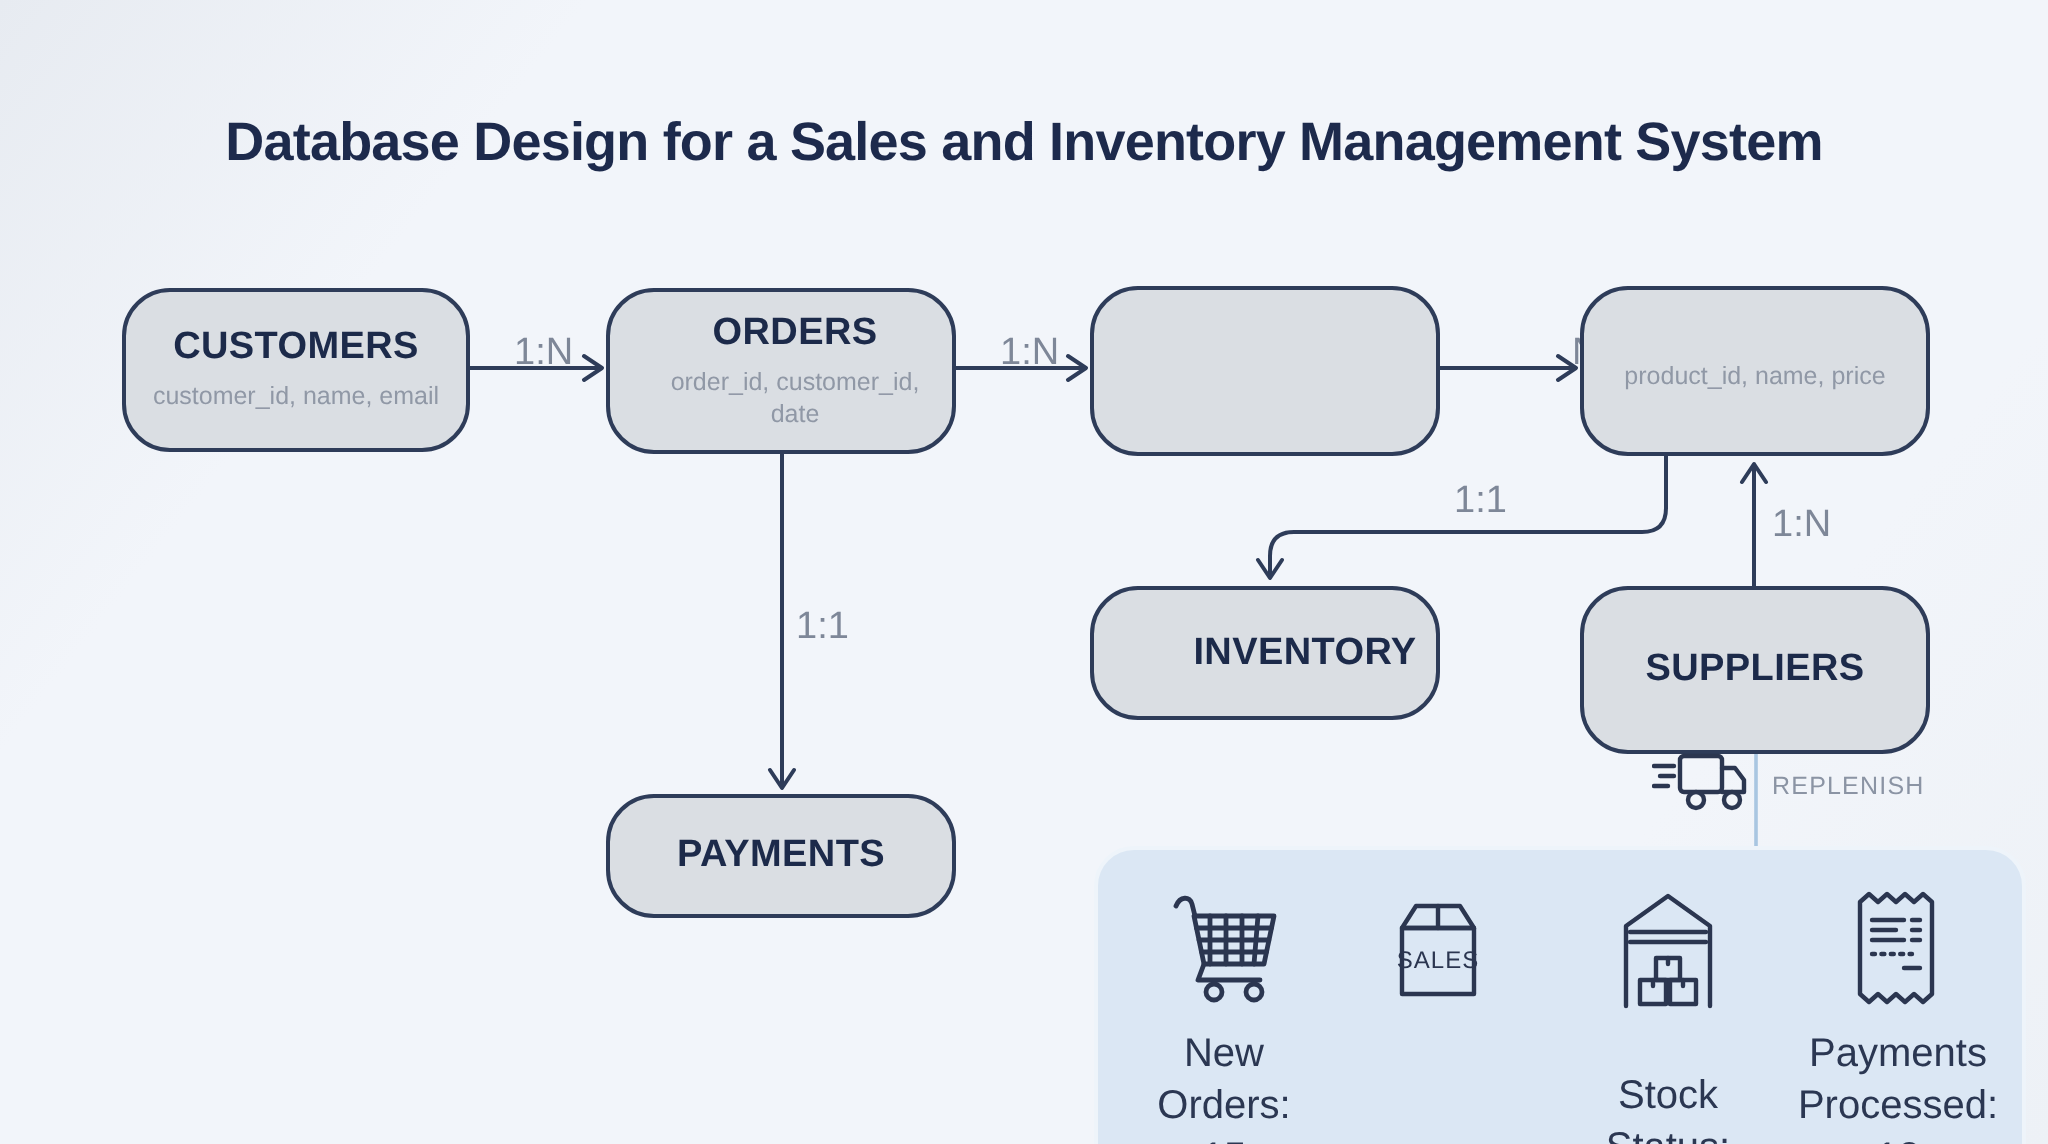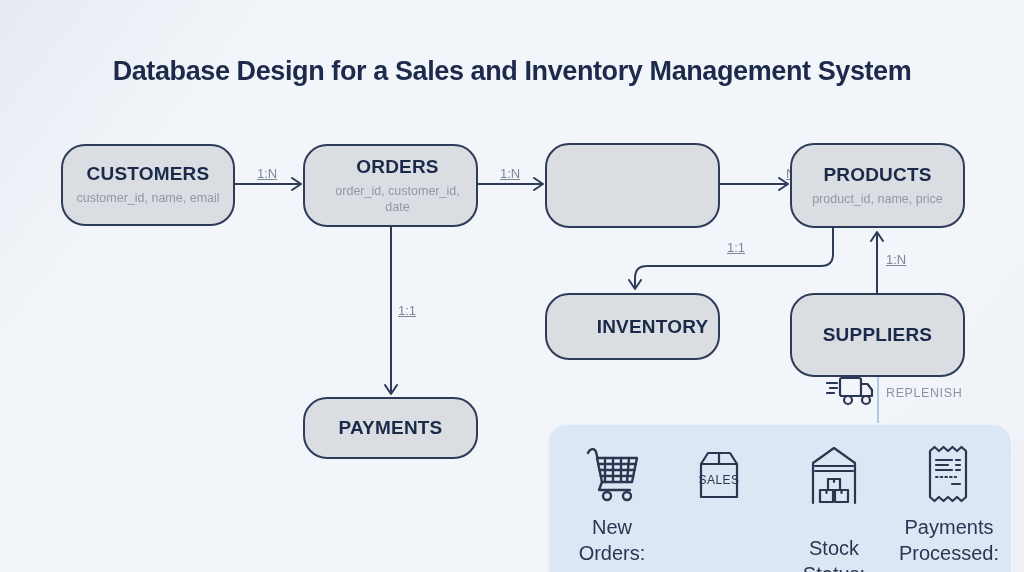--- a/index.html
+++ b/index.html
@@ -14,21 +14,21 @@
   }
   .entity{
     position:absolute;box-sizing:border-box;
     background:#dadee3;border:2px solid #2e3c59;border-radius:24px;
     display:flex;flex-direction:column;align-items:center;justify-content:center;
     text-align:center;
   }
   .etitle{font-size:19px;font-weight:bold;color:#1c2a4a;letter-spacing:0.2px;}
   .efields{font-size:12.5px;color:#9098a6;margin-top:5px;line-height:1.3;padding:0 8px;}
   .rel-label{
-    position:absolute;font-size:13px;color:#7e8798;white-space:nowrap;text-decoration:underline;
+    position:absolute;font-size:19px;color:#7e8798;white-space:nowrap;
   }
   .overlay-svg{position:absolute;left:0;top:0;pointer-events:none;}
   .replenish-label{
     position:absolute;left:886px;top:386px;font-size:12.5px;color:#8b94a4;letter-spacing:0.6px;
   }
   .flow-panel{
     position:absolute;left:547px;top:423px;width:466px;height:160px;
     box-sizing:border-box;background:#dbe7f4;border:2px solid #eef4fa;
     border-radius:20px 20px 0 0;
   }
@@ -77,21 +77,20 @@
     <span class="etitle">CUSTOMERS</span>
     <span class="efields">customer_id, name, email</span>
   </div>
   <div class="entity" style="left:303px;top:144px;width:175px;height:83px;padding-left:14px;">
     <span class="etitle">ORDERS</span>
     <span class="efields">order_id, customer_id, date</span>
   </div>
   <div class="entity" style="left:545px;top:143px;width:175px;height:85px;">
   </div>
   <div class="entity" style="left:790px;top:143px;width:175px;height:85px;">
-    <span class="etitle">PRODUCTS</span>
     <span class="efields">product_id, name, price</span>
   </div>
   <div class="entity" style="left:545px;top:293px;width:175px;height:67px;padding-left:40px;">
     <span class="etitle">INVENTORY</span>
   </div>
   <div class="entity" style="left:790px;top:293px;width:175px;height:84px;">
     <span class="etitle">SUPPLIERS</span>
   </div>
   <div class="entity" style="left:303px;top:397px;width:175px;height:62px;">
     <span class="etitle">PAYMENTS</span>

